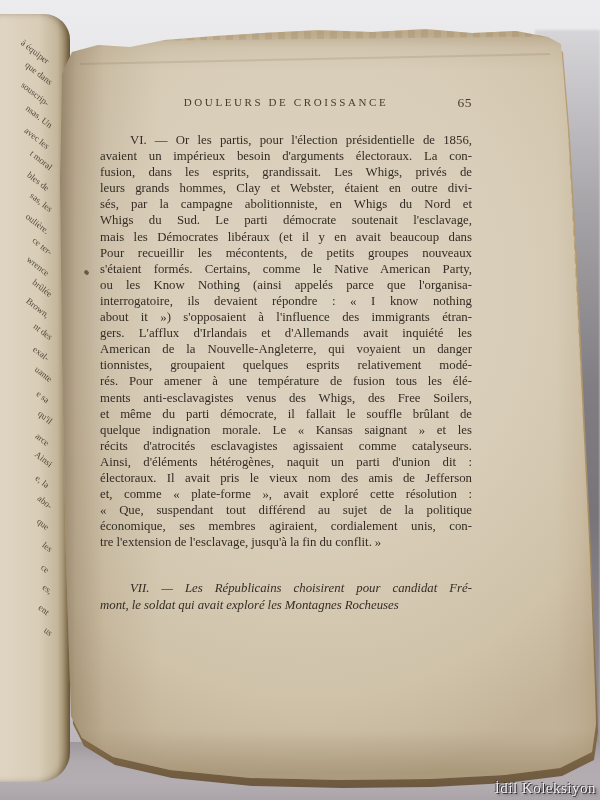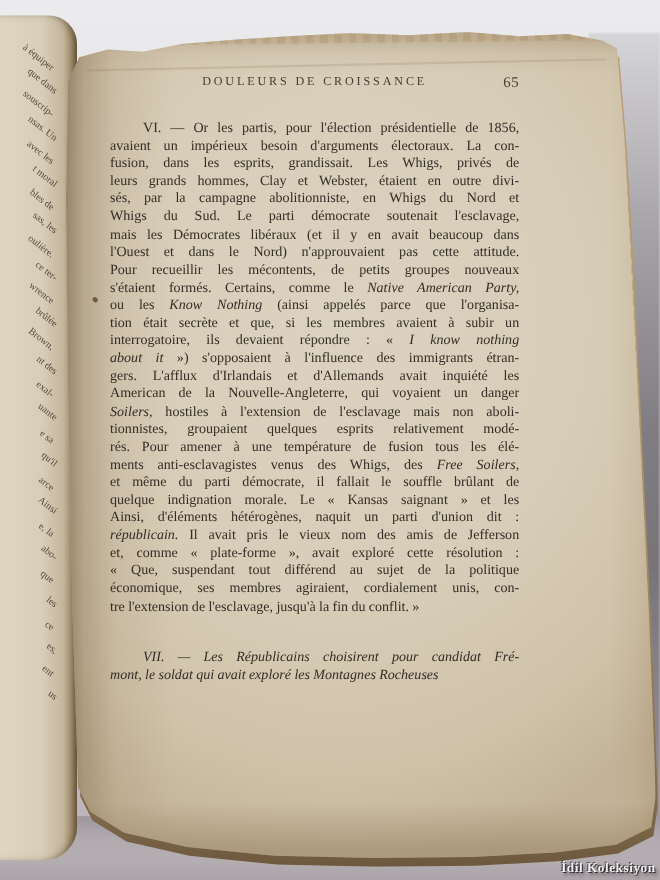--- a/index.html
+++ b/index.html
@@ -46,35 +46,35 @@
     background:repeating-linear-gradient(4deg,rgba(186,158,112,.9) 0 5px,rgba(216,196,158,.75) 5px 9px,rgba(162,132,88,.85) 9px 14px);}
   .deckle-top{position:absolute;left:70px;top:31px;width:492px;height:8px;
     transform:rotate(-.6deg);opacity:.65;filter:blur(.3px);
     background:repeating-linear-gradient(88deg,rgba(176,146,100,.55) 0 7px,rgba(205,182,140,.45) 7px 13px);}
   .crease-h{position:absolute;left:80px;top:58px;width:470px;height:2px;
     background:rgba(120,95,60,.16);transform:rotate(-1.2deg);}
   .speck{position:absolute;left:84px;top:270px;width:5px;height:5px;border-radius:2px;
     background:#55442f;opacity:.8;transform:rotate(45deg) scale(1,.8);}
 
   
-  .running-head{position:absolute;left:100px;top:68px;width:372px;height:16px;color:#463c2f;}
+  .running-head{position:absolute;left:100px;top:96px;width:372px;height:16px;color:#463c2f;}
   .running-title{display:block;text-align:center;font-size:11px;letter-spacing:2.6px;
     font-variant:normal;}
   .page-number{position:absolute;right:0;top:-1px;font-size:13.5px;letter-spacing:.5px;font-family:Liberation Serif, serif;}
 
   .body-text{position:absolute;left:100px;top:108px;width:372px;
     font-size:12.8px;line-height:16.1px;color:#342d25;word-spacing:-.2px;}
   .tline{height:16.1px;overflow:hidden;text-align:justify;text-align-last:justify;}
   .tline.lastline{text-align-last:left;}
-  .tline.indent{padding-left:30px;}
+  .tline.indent{padding-left:30px;margin-top:24px;}
   .para + .para{margin-top:30px;font-style:italic;}
-  .it{font-style:italic;}
+  .it{}
 
   .watermark{position:absolute;right:4px;bottom:3px;
-    font-weight:bold;font-size:12px;letter-spacing:.5px;color:#f2f0f2;
+    font-weight:normal;font-size:15px;letter-spacing:.5px;color:#f2f0f2;
     text-shadow:-1px -1px 0 rgba(48,44,48,.8),1px 1px 0 rgba(34,31,34,.9),2px 2px 3px rgba(0,0,0,.4);}
 </style>
 </head>
 <body>
 
 <div class="stage">
   <div class="backdrop"></div>
   <div class="right-shade"></div>
   <div class="bottom-surface"></div>
   <div class="book-shadow"></div>
@@ -126,37 +126,35 @@
 
     <div class="body-text">
         <div class="para">
           <div class="tline indent"><span>VI. — Or les partis, pour l'élection présidentielle de 1856,</span></div>
           <div class="tline"><span>avaient un impérieux besoin d'arguments électoraux. La con-</span></div>
           <div class="tline"><span>fusion, dans les esprits, grandissait. Les Whigs, privés de</span></div>
           <div class="tline"><span>leurs grands hommes, Clay et Webster, étaient en outre divi-</span></div>
           <div class="tline"><span>sés, par la campagne abolitionniste, en Whigs du Nord et</span></div>
           <div class="tline"><span>Whigs du Sud. Le parti démocrate soutenait l'esclavage,</span></div>
           <div class="tline"><span>mais les Démocrates libéraux (et il y en avait beaucoup dans</span></div>
-          <div class="tline"><span>l'Ouest et dans le Nord) n'approuvaient pas cette attitude.</span></div>
           <div class="tline"><span>Pour recueillir les mécontents, de petits groupes nouveaux</span></div>
           <div class="tline"><span>s'étaient formés. Certains, comme le </span><span class="it">Native American Party,</span></div>
           <div class="tline"><span>ou les </span><span class="it">Know Nothing</span><span> (ainsi appelés parce que l'organisa-</span></div>
-          <div class="tline"><span>tion était secrète et que, si les membres avaient à subir un</span></div>
           <div class="tline"><span>interrogatoire, ils devaient répondre : « </span><span class="it">I know nothing</span></div>
           <div class="tline"><span class="it">about it</span><span> ») s'opposaient à l'influence des immigrants étran-</span></div>
           <div class="tline"><span>gers. L'afflux d'Irlandais et d'Allemands avait inquiété les</span></div>
           <div class="tline"><span>American de la Nouvelle-Angleterre, qui voyaient un danger</span></div>
-          <div class="tline"><span class="it">Soilers,</span><span> hostiles à l'extension de l'esclavage mais non aboli-</span></div>
           <div class="tline"><span>tionnistes, groupaient quelques esprits relativement modé-</span></div>
           <div class="tline"><span>rés. Pour amener à une température de fusion tous les élé-</span></div>
           <div class="tline"><span>ments anti-esclavagistes venus des Whigs, des </span><span class="it">Free Soilers,</span></div>
           <div class="tline"><span>et même du parti démocrate, il fallait le souffle brûlant de</span></div>
           <div class="tline"><span>quelque indignation morale. Le « Kansas saignant » et les</span></div>
+          <div class="tline"><span>récits d'atrocités esclavagistes agissaient comme catalyseurs.</span></div>
           <div class="tline"><span>Ainsi, d'éléments hétérogènes, naquit un parti d'union dit :</span></div>
-          <div class="tline"><span class="it">républicain.</span><span> Il avait pris le vieux nom des amis de Jefferson</span></div>
+          <div class="tline"><span class="it">électoraux.</span><span> Il avait pris le vieux nom des amis de Jefferson</span></div>
           <div class="tline"><span>et, comme « plate-forme », avait exploré cette résolution :</span></div>
           <div class="tline"><span>« Que, suspendant tout différend au sujet de la politique</span></div>
           <div class="tline"><span>économique, ses membres agiraient, cordialement unis, con-</span></div>
           <div class="tline lastline"><span>tre l'extension de l'esclavage, jusqu'à la fin du conflit. »</span></div>
         </div>
         <div class="para">
           <div class="tline indent"><span>VII. — Les Républicains choisirent pour candidat Fré-</span></div>
           <div class="tline lastline"><span>mont, le soldat qui avait exploré les Montagnes Rocheuses</span></div>
         </div>
       </div>

